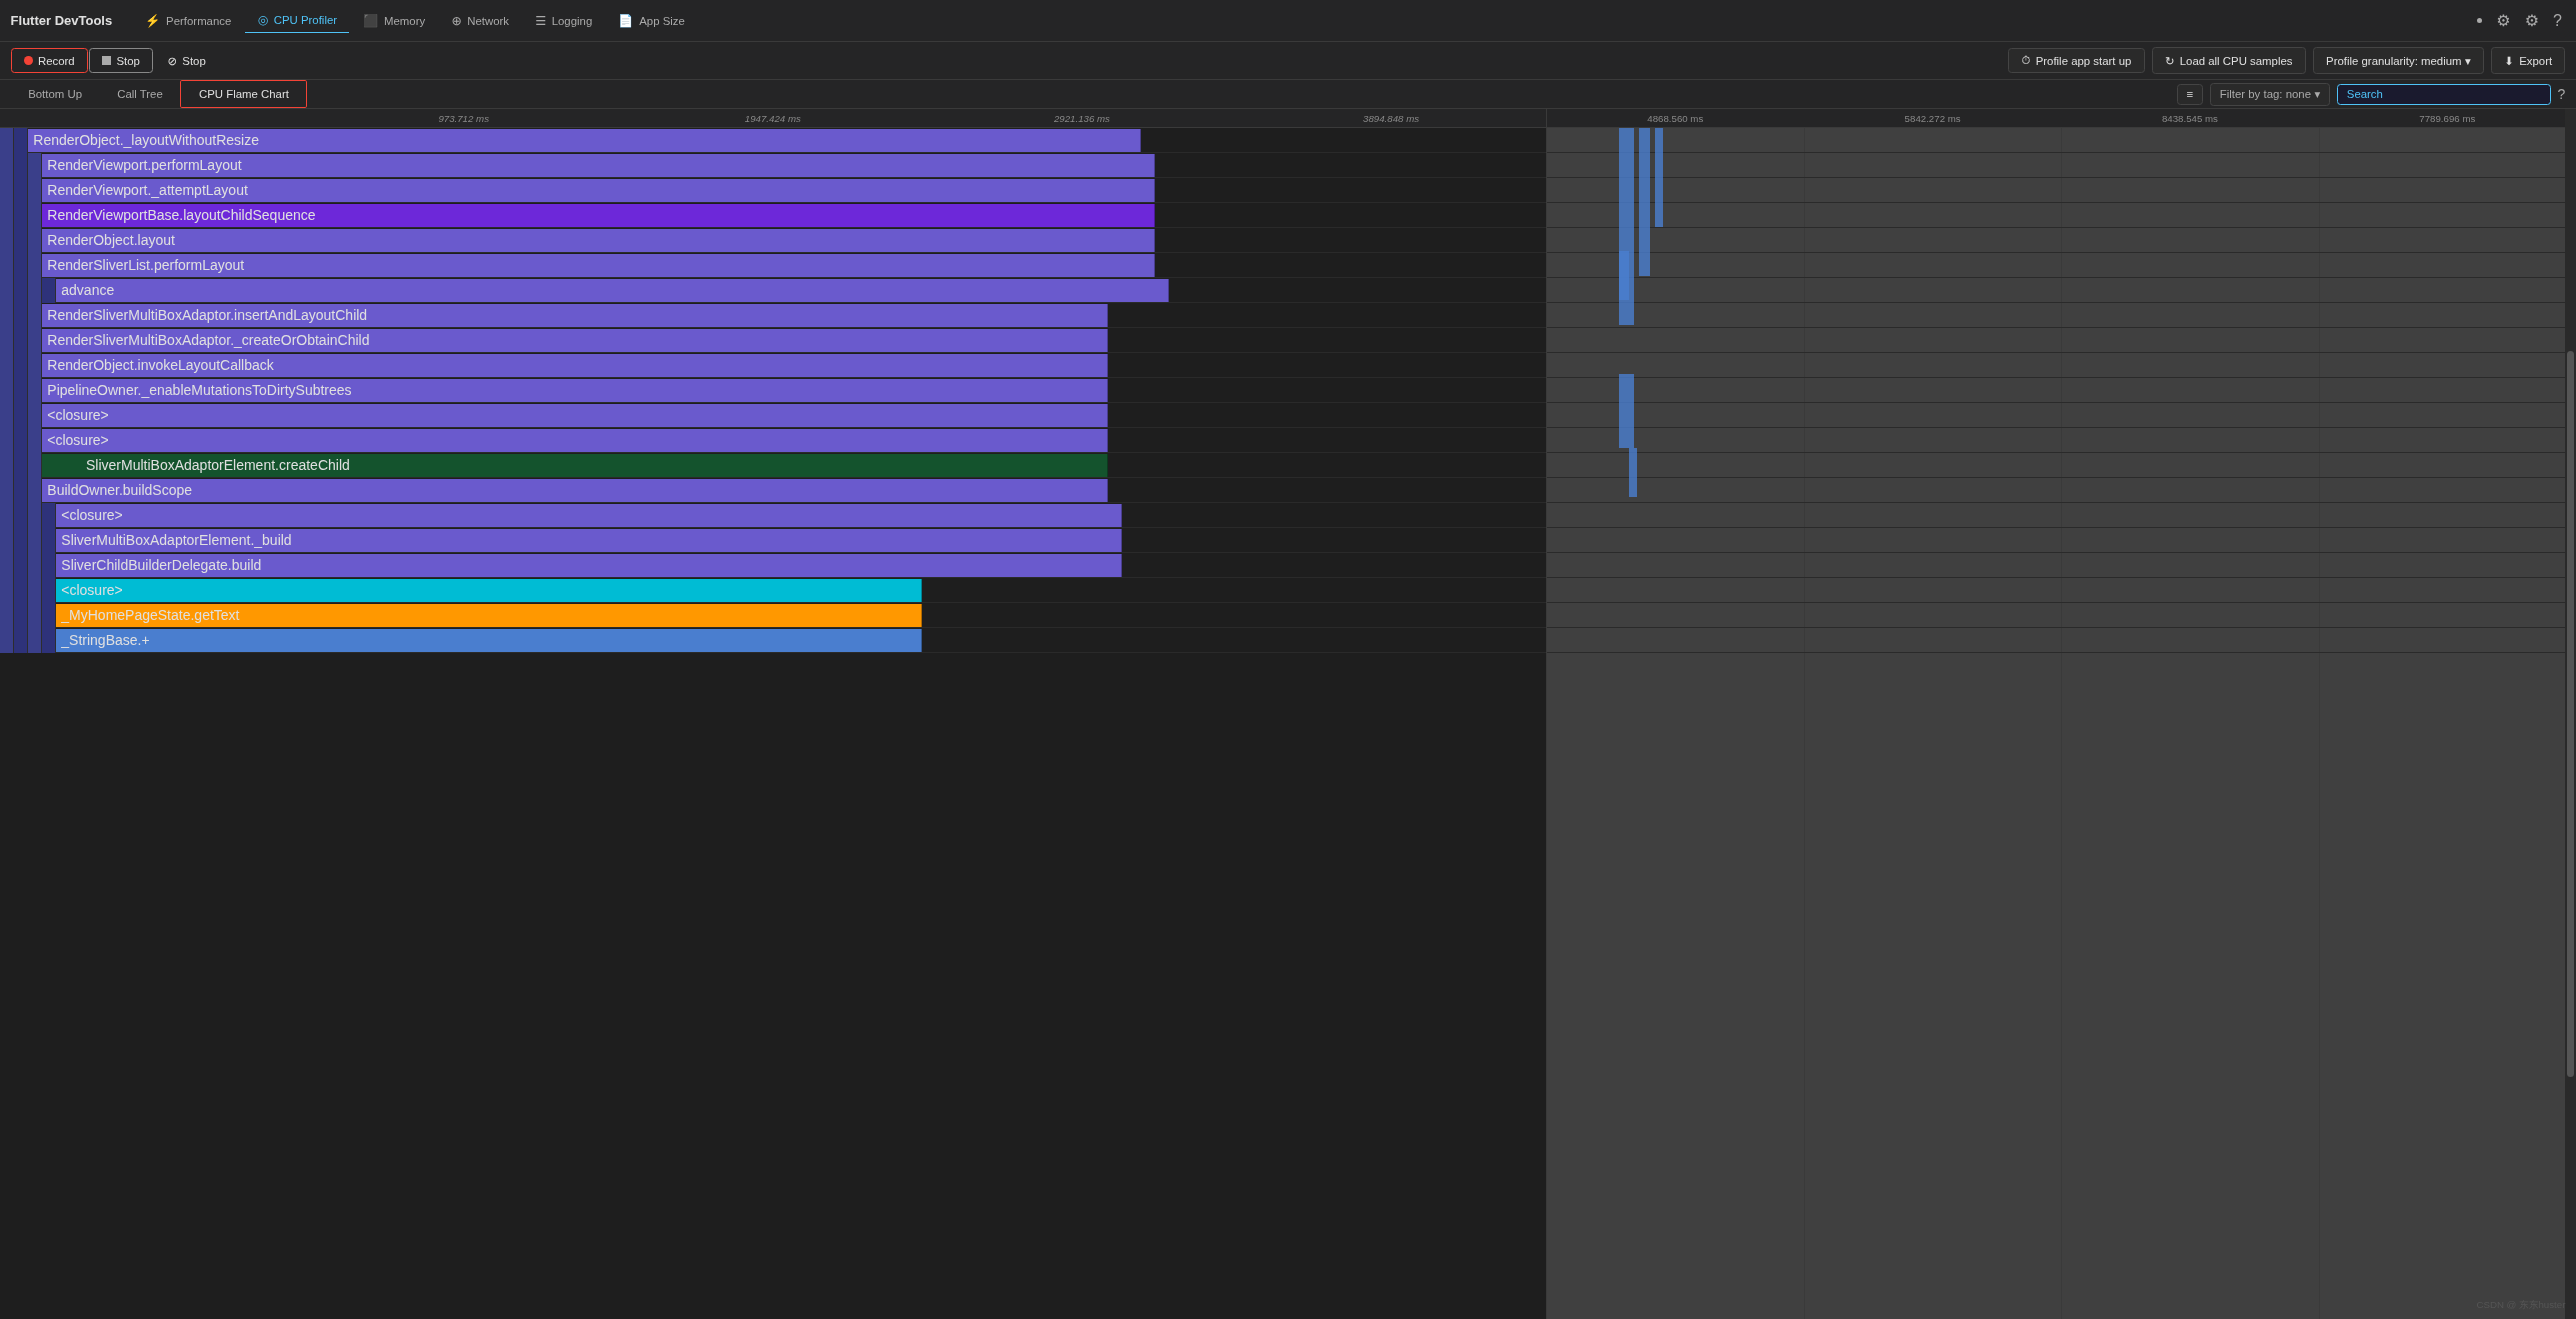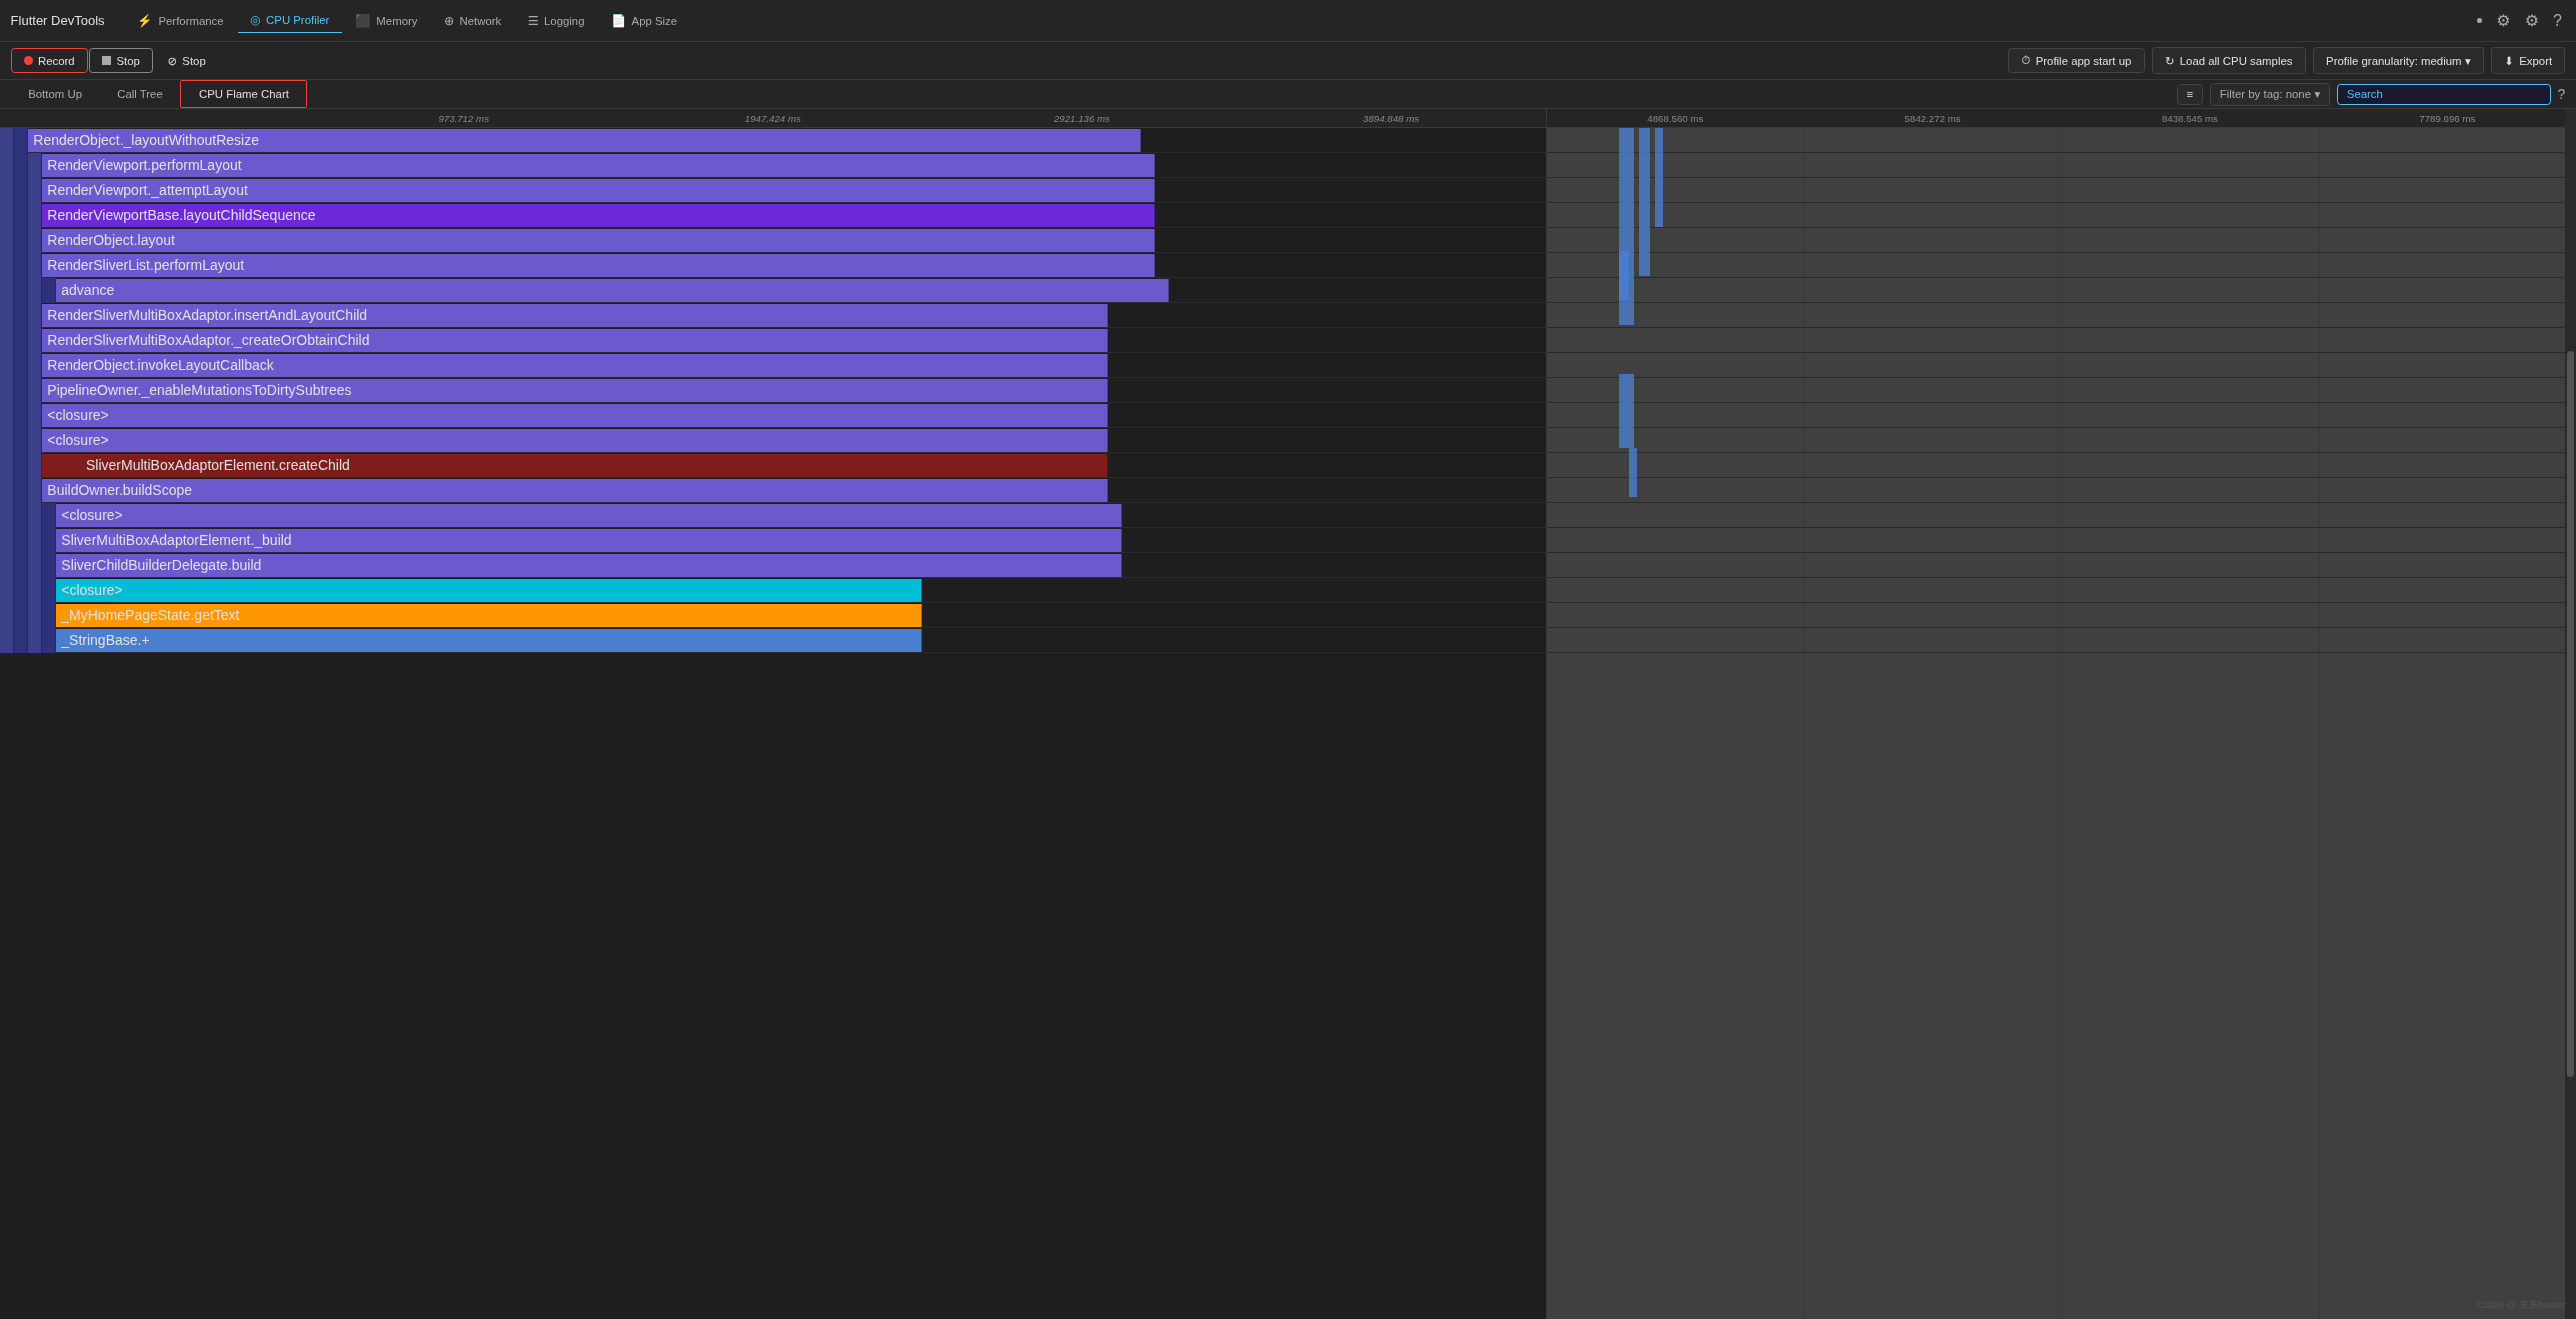--- a/index.html
+++ b/index.html
@@ -19,21 +19,21 @@
       display: flex;
       align-items: center;
       background: #252526;
       border-bottom: 0.9px solid #3a3a3a;
       padding: 0 10.6px;
       height: 42px;
       flex-shrink: 0;
     }
     .app-title {
       color: #e0e0e0;
-      font-weight: normal;
+      font-weight: bold;
       font-size: 13px;
       margin-right: 21px;
       white-space: nowrap;
     }
     .nav-tabs {
       display: flex;
       align-items: center;
       gap: 1.8px;
       flex: 1;
     }
@@ -571,21 +571,21 @@
             <div class="indent-block"></div>
           </div>
           <div class="flame-bar" style="background: rgb(106, 90, 205); width: 69%;">&lt;closure&gt;</div>
         </div>
         <div class="flame-row">
           <div class="flame-indent">
             <div class="indent-block"></div>
             <div class="indent-block dark"></div>
             <div class="indent-block"></div>
           </div>
-          <div class="flame-bar" style="background: #7f1d1d; width: 69%; padding-left: 44px;">SliverMultiBoxAdaptorElement.createChild</div>
+          <div class="flame-bar" style="background: #14532d; width: 69%; padding-left: 44px;">SliverMultiBoxAdaptorElement.createChild</div>
         </div>
         <div class="flame-row">
           <div class="flame-indent">
             <div class="indent-block"></div>
             <div class="indent-block dark"></div>
             <div class="indent-block"></div>
           </div>
           <div class="flame-bar" style="background: rgb(106, 90, 205); width: 69%;">BuildOwner.buildScope</div>
         </div>
         <div class="flame-row">

